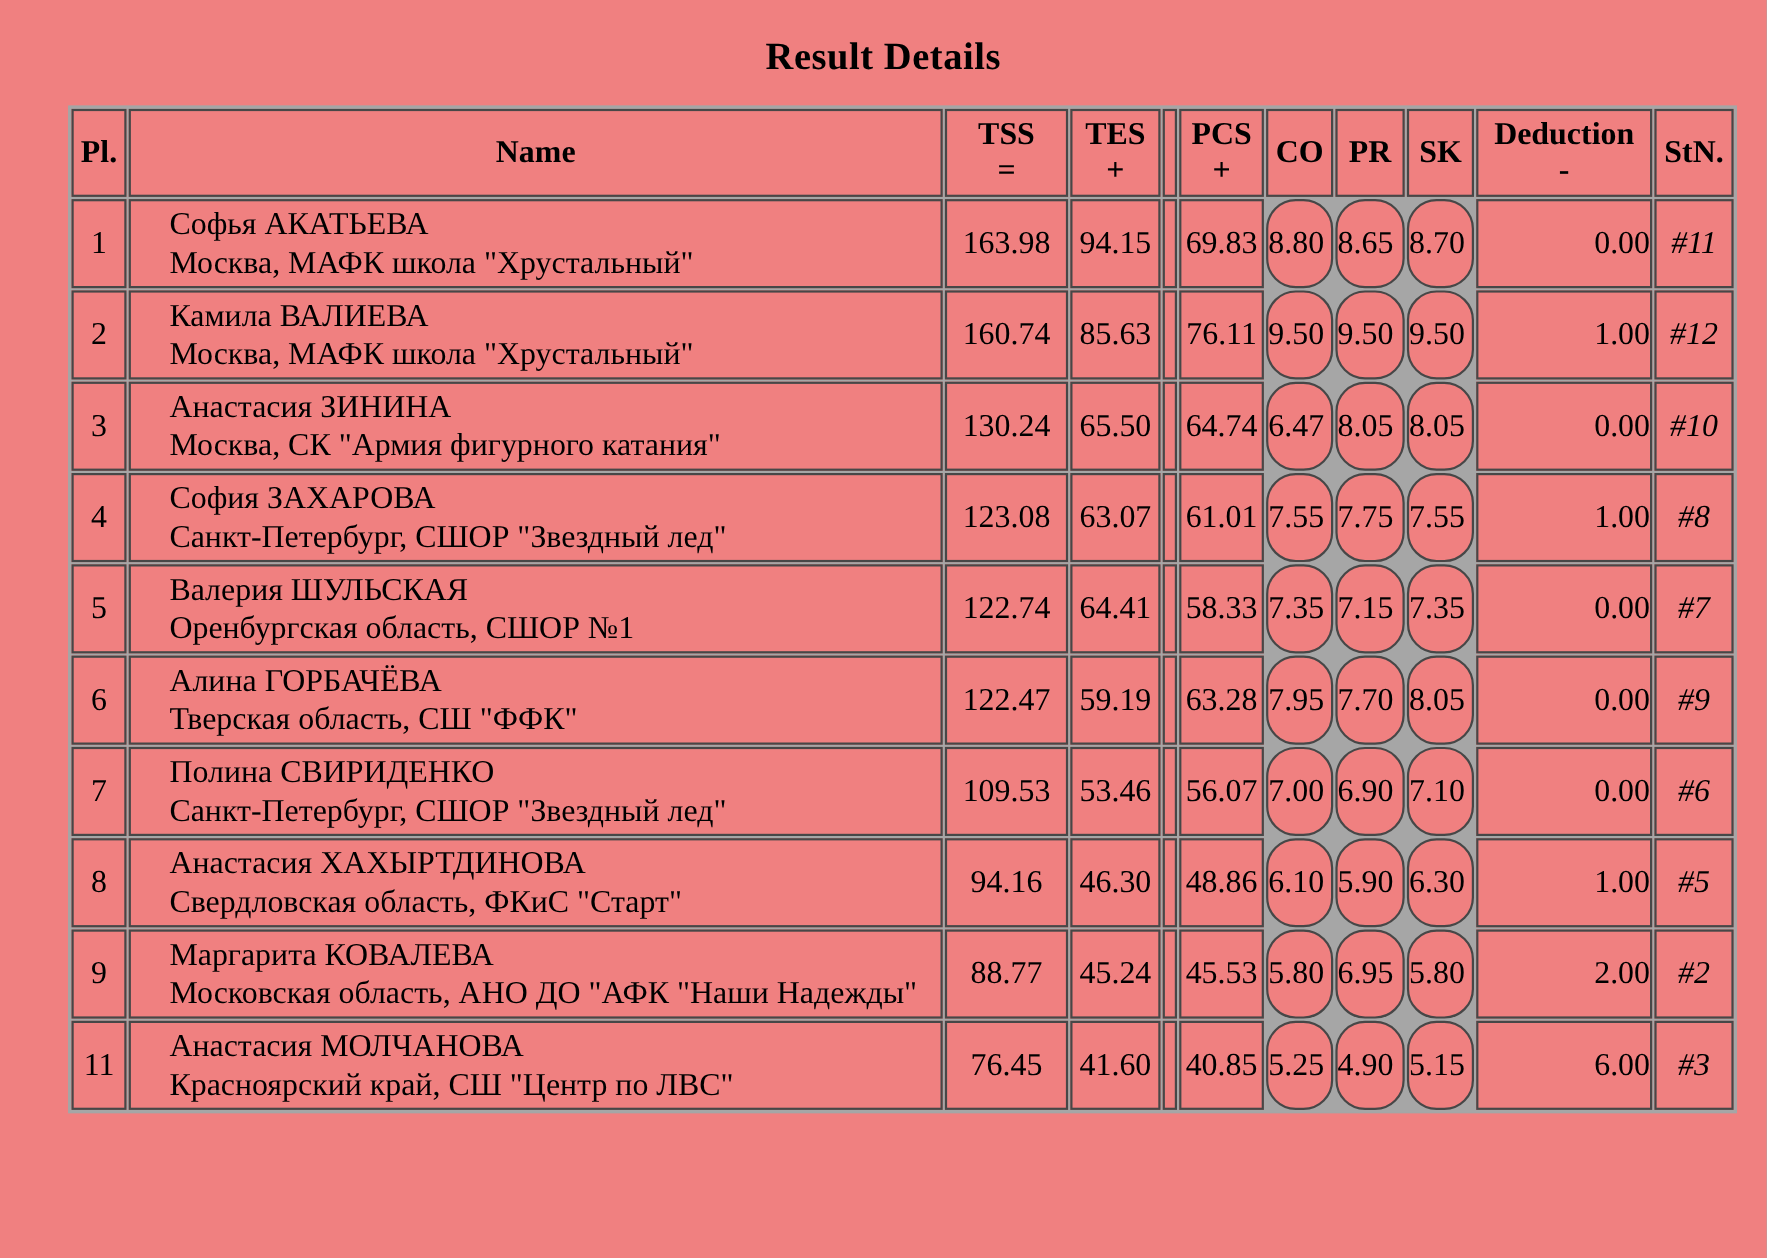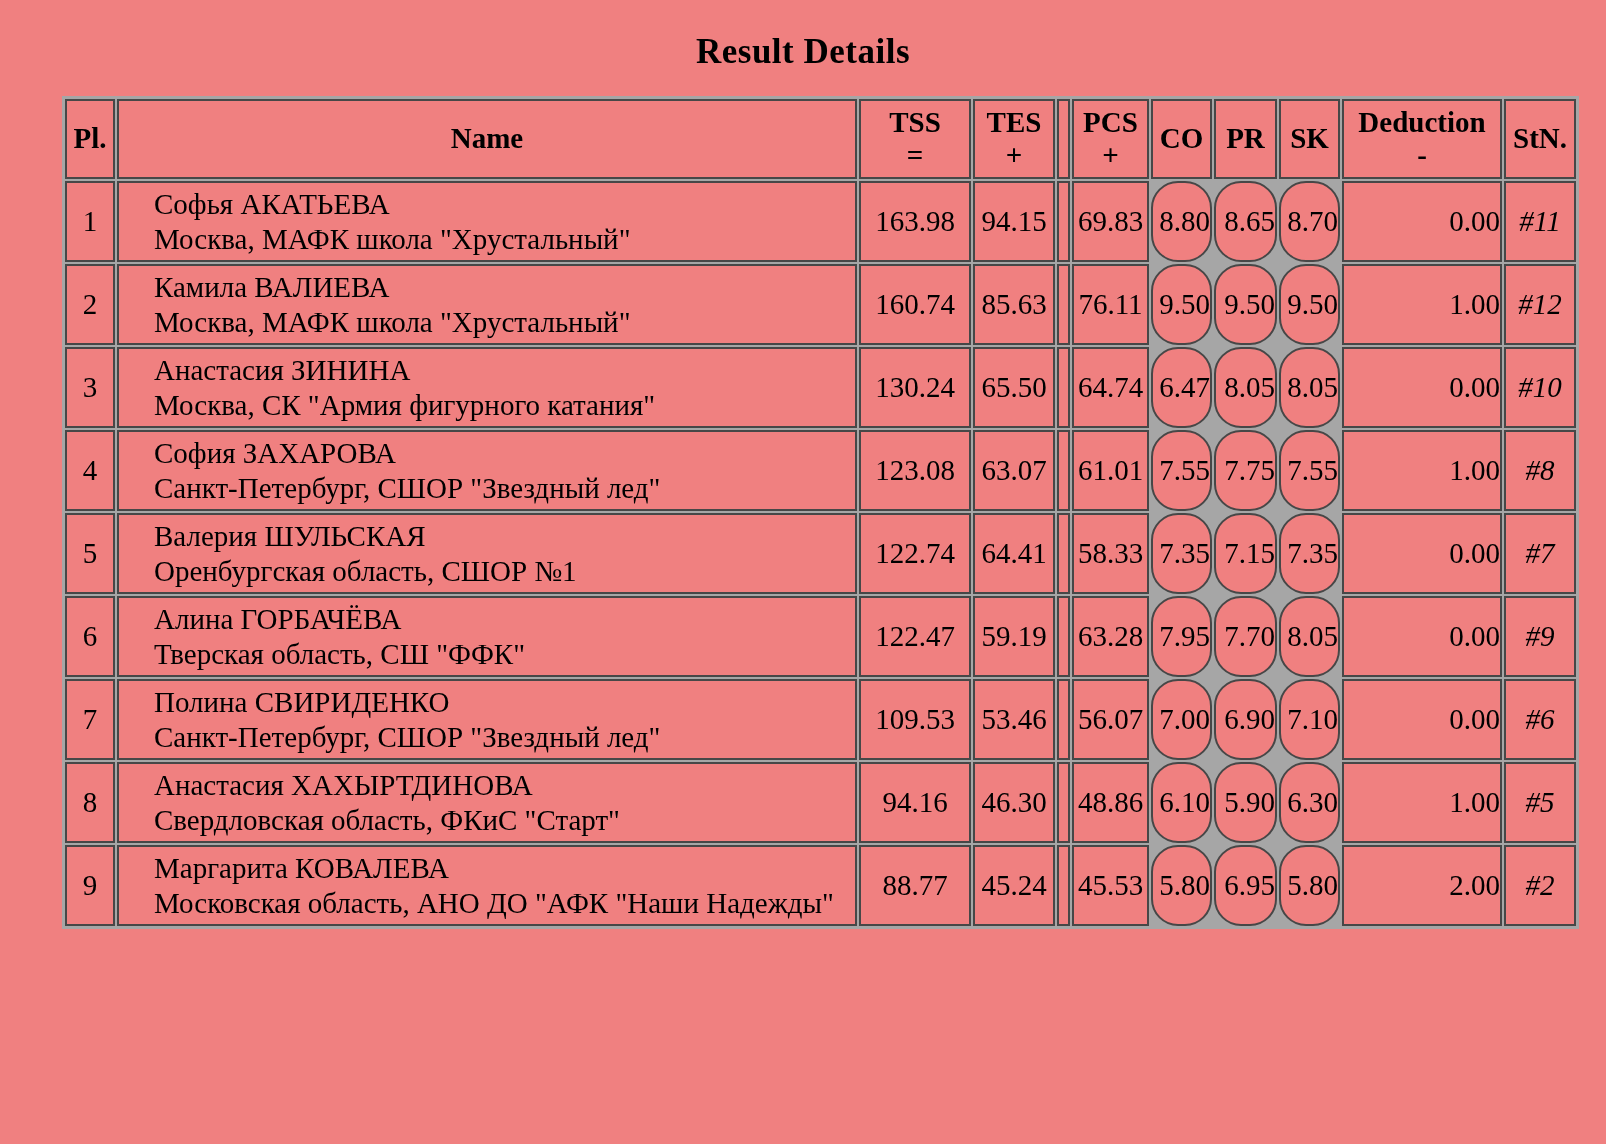--- a/index.html
+++ b/index.html
@@ -49,21 +49,21 @@
     white-space: pre-line;
     line-height: 1.15;
   }
   table.results tbody td { height: 81px; }
 
   
   .c-pl     { text-align: center; }
   .c-name   { text-align: left; padding-left: 7px; }
   .c-name .line { line-height: 1.2; padding-left: 35px; }
   .c-num    { text-align: center; padding-right: 6px; }
-  .c-comp   { text-align: right; border-radius: 27px; }
+  .c-comp   { text-align: left; border-radius: 27px; }
   .c-ded    { text-align: right; padding-right: 12px; }
   .c-stn    { text-align: center; font-style: italic; }
   .c-spacer { }
 
   
   col.w-pl     { width: 50px; }
   col.w-name   { width: 740px; }
   col.w-tss    { width: 112px; }
   col.w-tes    { width: 82px; }
   col.w-spacer { width: 13px; }
@@ -250,14 +250,30 @@
         <td class="c-num">88.77</td>
         <td class="c-num">45.24</td>
         <td class="c-spacer"></td>
         <td class="c-num">45.53</td>
         <td class="c-comp">5.80</td>
         <td class="c-comp">6.95</td>
         <td class="c-comp">5.80</td>
         <td class="c-ded">2.00</td>
         <td class="c-stn">#2</td>
       </tr>
+      <tr>
+        <td class="c-pl">11</td>
+        <td class="c-name">
+          <div class="line">Анастасия МОЛЧАНОВА</div>
+          <div class="line">Красноярский край, СШ "Центр по ЛВС"</div>
+        </td>
+        <td class="c-num">76.45</td>
+        <td class="c-num">41.60</td>
+        <td class="c-spacer"></td>
+        <td class="c-num">40.85</td>
+        <td class="c-comp">5.25</td>
+        <td class="c-comp">4.90</td>
+        <td class="c-comp">5.15</td>
+        <td class="c-ded">6.00</td>
+        <td class="c-stn">#3</td>
+      </tr>
     </tbody>
 </table>
 
 </body></html>

